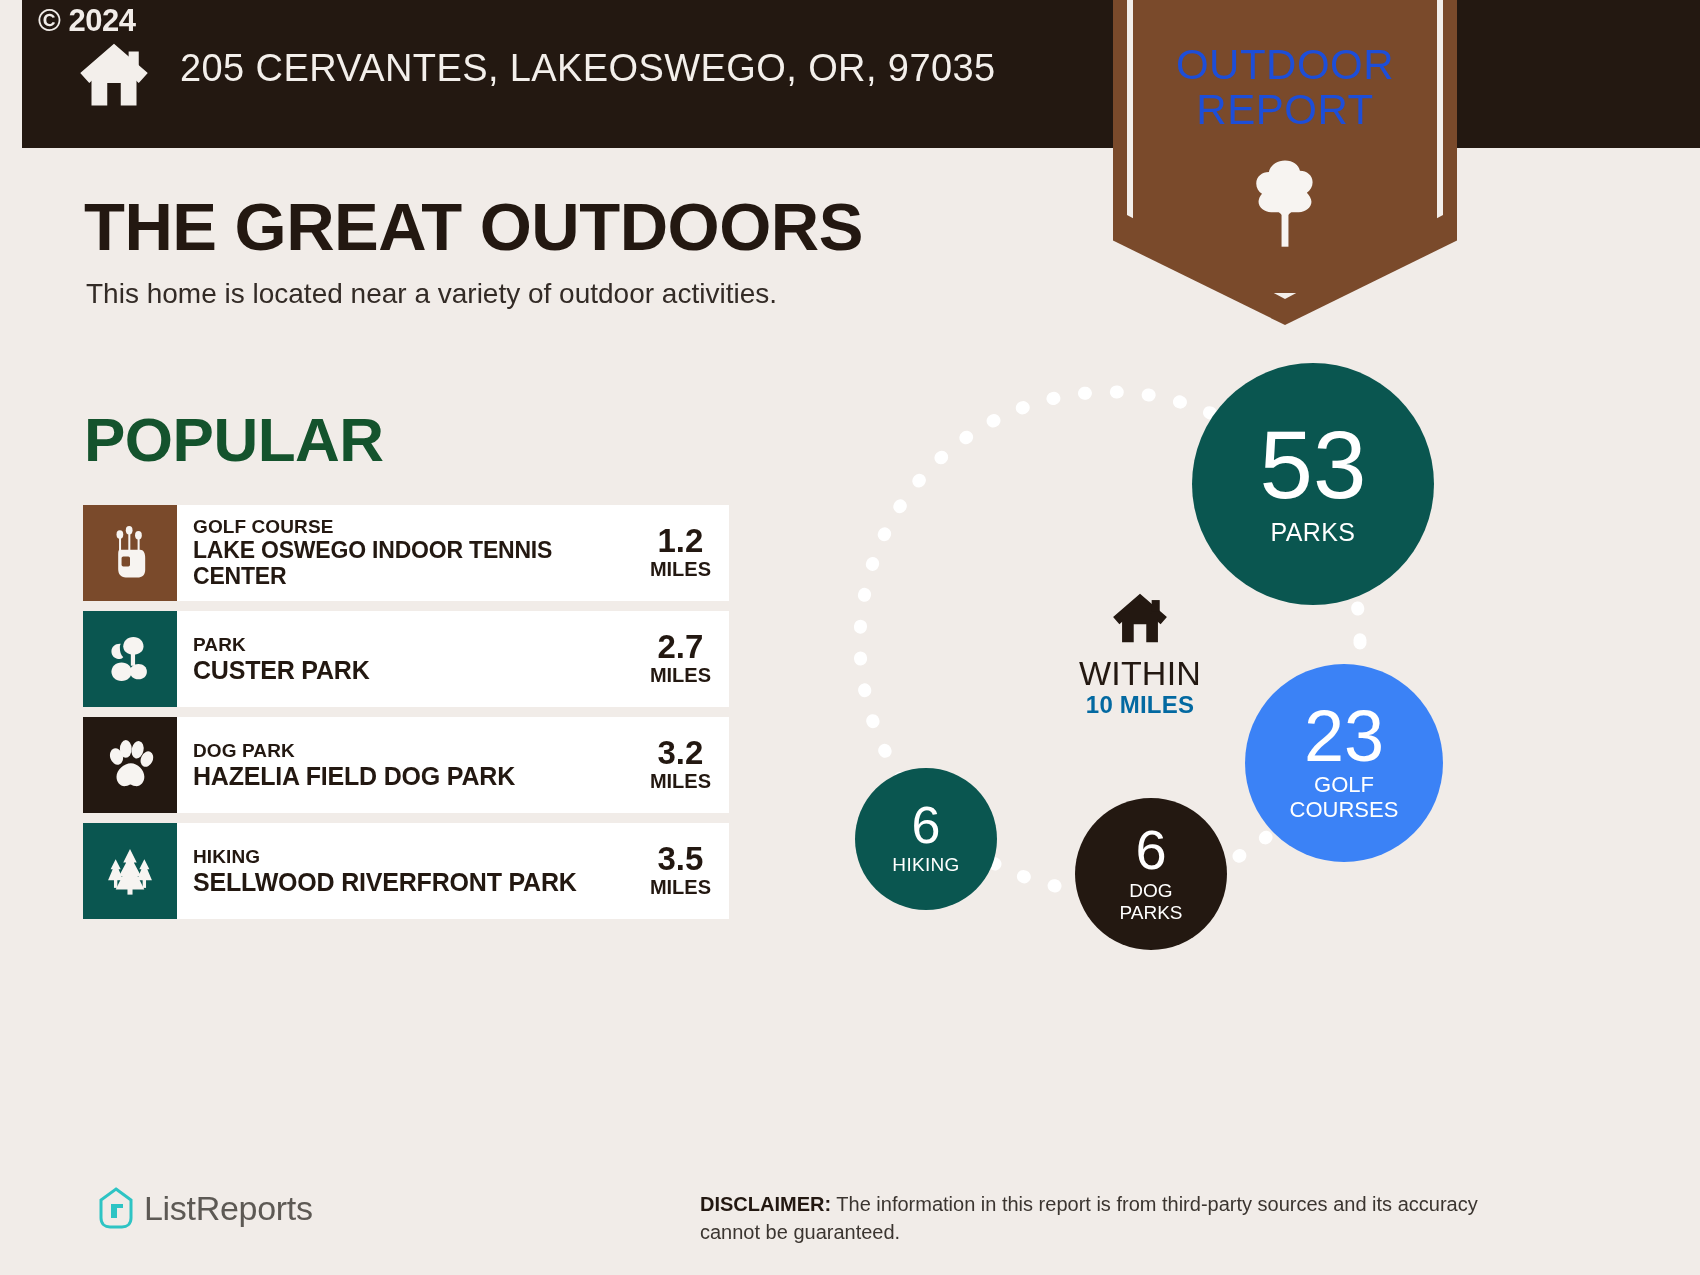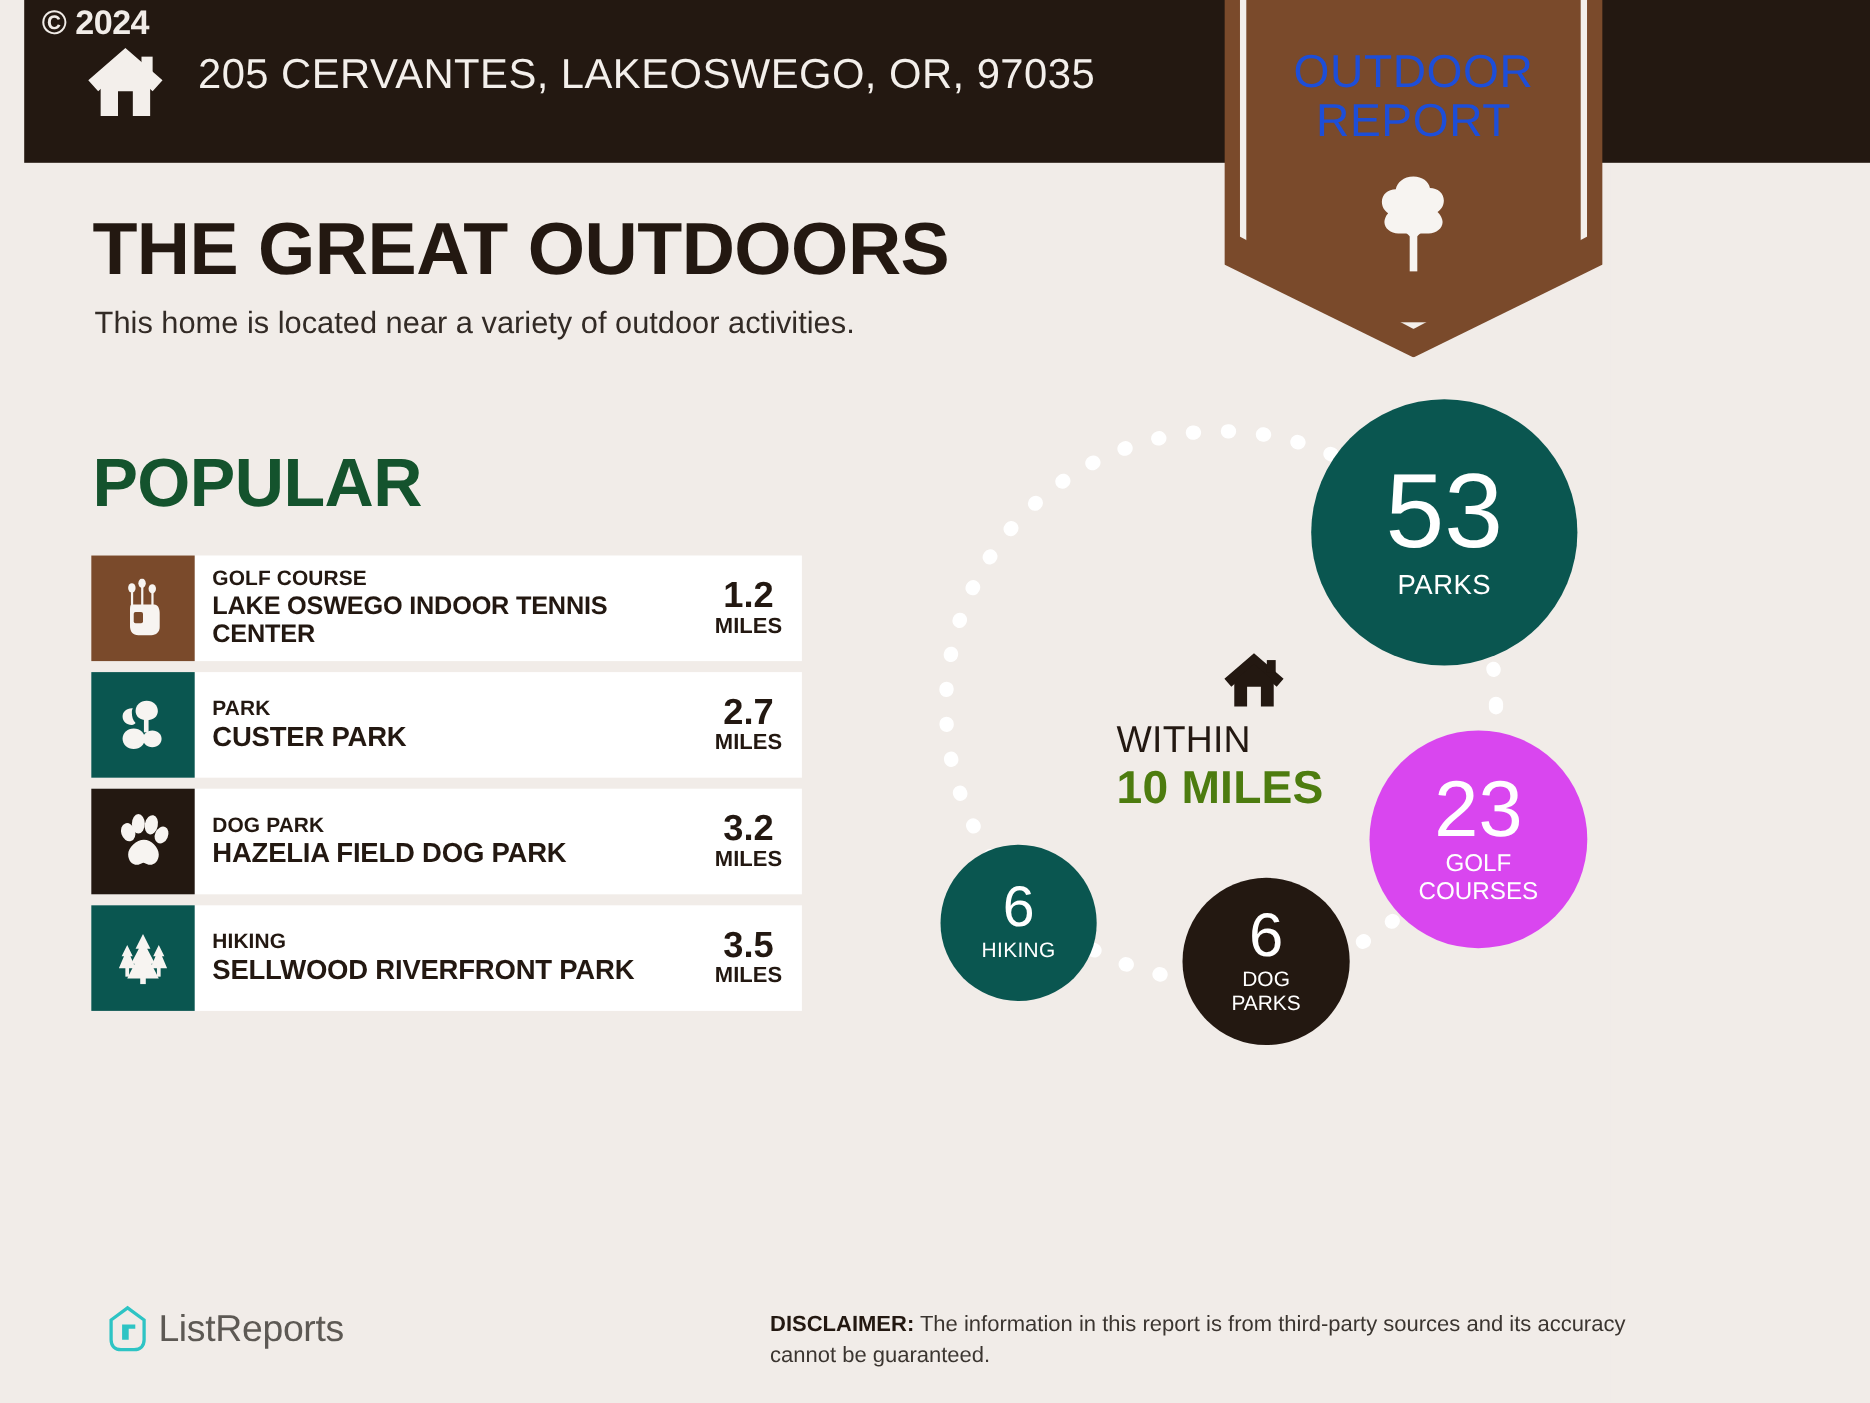--- a/index.html
+++ b/index.html
@@ -204,21 +204,21 @@
     left: 392px; top: 33px;
     width: 242px; height: 242px;
     background: #0a5650;
   }
   .c-parks .num { font-size: 96px; font-weight: 400; line-height: 0.92; }
   .c-parks .lbl { font-size: 25px; font-weight: 400; margin-top: 8px; letter-spacing: 0.4px; }
 
   .c-golf {
     left: 445px; top: 334px;
     width: 198px; height: 198px;
-    background: #d946ef;
+    background: #3b82f6;
   }
   .c-golf .num { font-size: 72px; font-weight: 400; line-height: 0.92; }
   .c-golf .lbl { font-size: 22px; font-weight: 400; margin-top: 4px; line-height: 1.12; }
 
   .c-dogparks {
     left: 275px; top: 468px;
     width: 152px; height: 152px;
     background: #231811;
   }
   .c-dogparks .num { font-size: 56px; font-weight: 400; line-height: 0.92; }
@@ -229,28 +229,29 @@
     width: 142px; height: 142px;
     background: #0a5650;
   }
   .c-hiking .num { font-size: 52px; font-weight: 400; line-height: 0.92; }
   .c-hiking .lbl { font-size: 19px; font-weight: 400; margin-top: 4px; letter-spacing: 0.3px; }
 
   .center-block {
     position: absolute;
     left: 215px; top: 262px;
     width: 250px;
+    text-align: center;
   }
   .center-home-icon { width: 58px; height: 52px; margin: 0 auto 10px; display: block; }
   .center-line1 {
     font-size: 34px; color: #231811; font-weight: 400; line-height: 1.12;
     letter-spacing: 0.2px;
   }
   .center-line2 {
-    font-size: 42px; color: #4d7c0f; font-weight: bold; line-height: 1.12;
+    font-size: 24px; color: #0369a1; font-weight: bold; line-height: 1.12;
     letter-spacing: 0.2px;
   }
 
   
   .footer-logo {
     position: absolute;
     left: 97px; top: 1186px;
     display: flex; align-items: center;
   }
   .footer-logo svg { width: 38px; height: 44px; }

